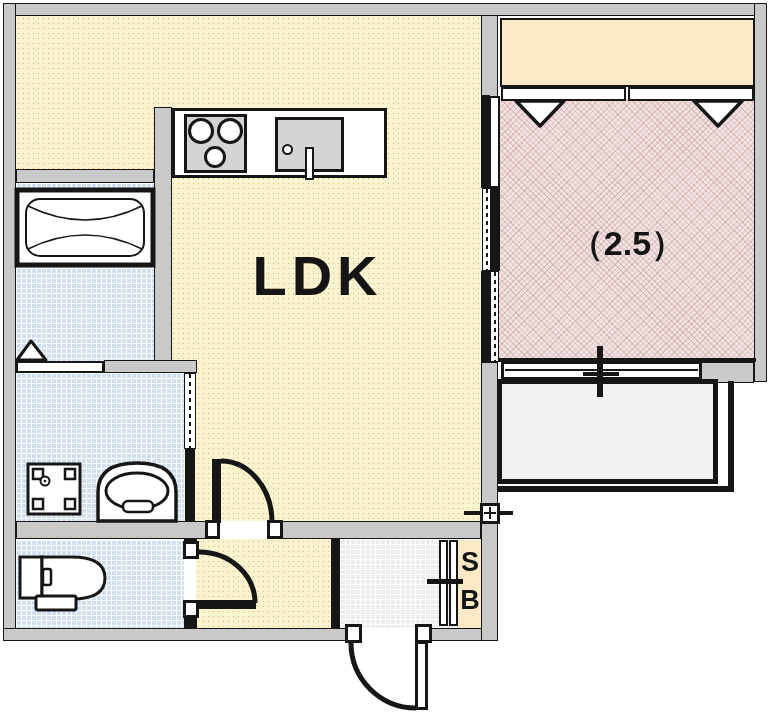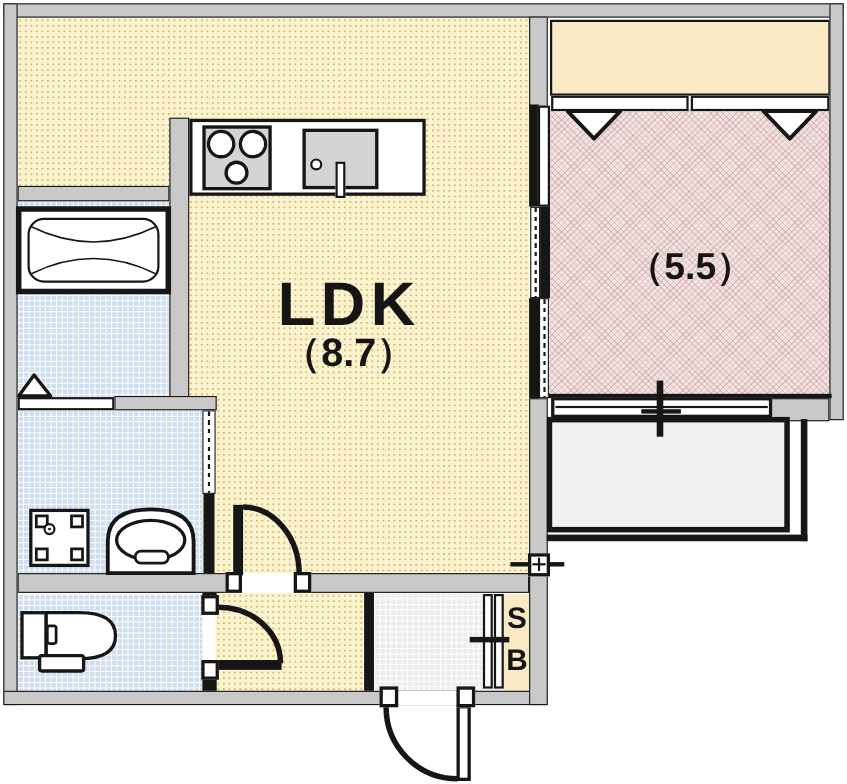--- a/index.html
+++ b/index.html
@@ -173,18 +173,17 @@
 
     <polygon class="fx" points="516,101 564,101 540,126" stroke-width="3.5" stroke-linejoin="round"></polygon>
     <polygon class="fx" points="694,101 742,101 718,126" stroke-width="3.5" stroke-linejoin="round"></polygon>
 
     <path d="M 221 461 A 51 61 0 0 1 272 522" fill="none" stroke="#161616" stroke-width="5"></path>
     <path d="M 199 552 A 56 51 0 0 1 255 603" fill="none" stroke="#161616" stroke-width="5"></path>
     <path d="M 351 643 A 65 65 0 0 0 416 708" fill="none" stroke="#161616" stroke-width="5"></path>
   </svg>
 
   <div class="lbl" style="left:230px;top:248px;width:175px;font-size:56px;letter-spacing:5px;">LDK</div>
-  <div class="lbl" style="left:222px;top:303px;width:190px;font-size:36px;">（8.7）</div>
-  <div class="lbl" style="left:540px;top:226px;width:175px;font-size:34px;">（5.5）</div>
+  <div class="lbl" style="left:540px;top:226px;width:175px;font-size:34px;">（2.5）</div>
   <div class="lbl" style="left:456px;top:549px;width:28px;font-size:27px;">S</div>
   <div class="lbl" style="left:456px;top:587px;width:28px;font-size:27px;">B</div>
 
 </div>
 
 </body></html>

